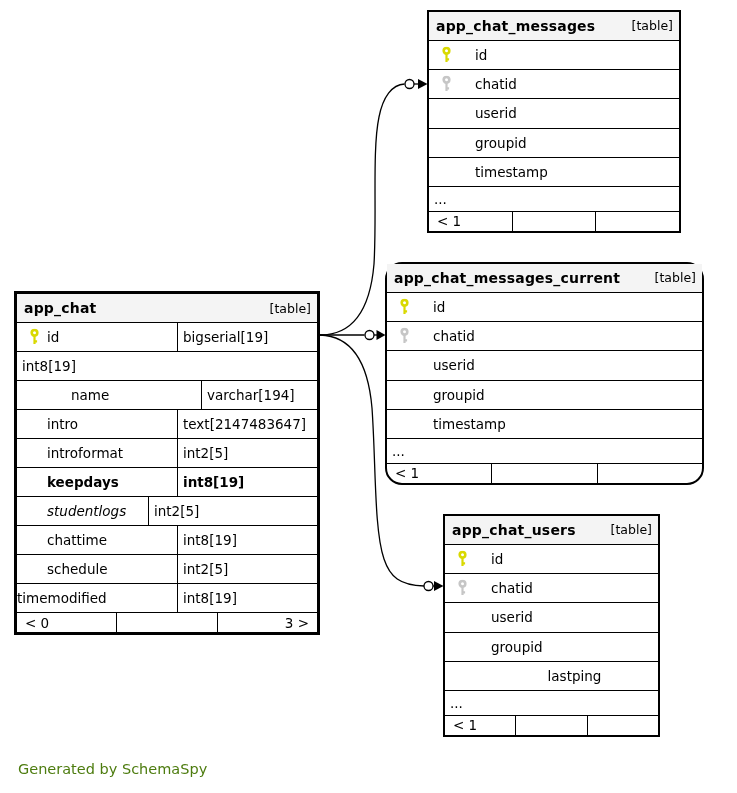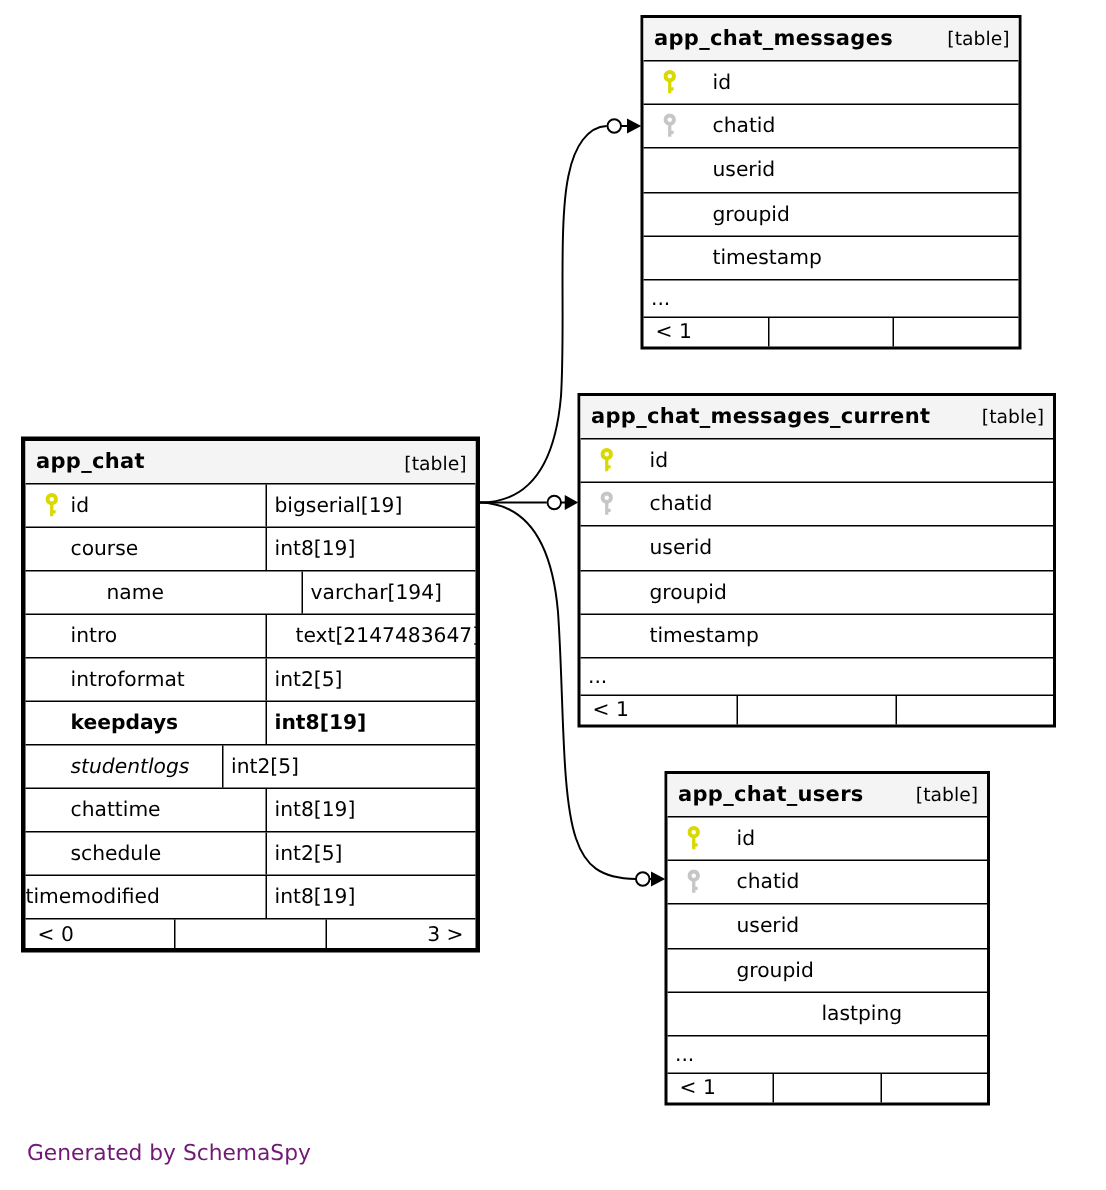--- a/index.html
+++ b/index.html
@@ -72,21 +72,21 @@
     padding: 0 8px;
     box-sizing: border-box;
   }
   .tbl-footer .fcell + .fcell { border-left: 1px solid #000000; }
   .tbl-footer .fcell.right { justify-content: flex-end; }
   .footer-note {
     position: absolute;
     left: 18px;
     top: 761px;
     font-size: 14.5px;
-    color: #701a75;
+    color: #4d7c0f;
     z-index: 2;
     text-align: center;
   }
 </style>
 </head>
 <body>
 
 <div class="canvas">
 
   <svg class="overlay" width="737" height="793" viewBox="0 0 737 793" xmlns="http://www.w3.org/2000/svg">
@@ -120,32 +120,29 @@
           <div class="cell name-cell with-type" style="width: 161px; padding-left: 30px;">
             <svg width="11" height="17" viewBox="0 0 11 17" class="key-icon">
               <circle cx="5.5" cy="4.3" r="2.8" fill="none" stroke="#d9d900" stroke-width="2.6"></circle>
               <path d="M5.5 7 L5.5 15.6 M5.5 12.8 L8.1 12.8" stroke="#d9d900" stroke-width="2.2" fill="none" stroke-linecap="butt"></path>
             </svg>
             <span class="col-label">id</span>
           </div>
           <div class="cell type-cell">bigserial[19]</div>
         </div>
         <div class="tbl-row" style="height: 29px;">
-          <div class="cell name-cell with-type" style="width: 161px; padding-left: 30px;">
-            <span class="col-label">course</span>
-          </div>
           <div class="cell type-cell">int8[19]</div>
         </div>
         <div class="tbl-row" style="height: 29px;">
           <div class="cell name-cell with-type" style="width: 161px; padding-left: 30px; margin-left: 24px;">
             <span class="col-label">name</span>
           </div>
           <div class="cell type-cell">varchar[194]</div>
         </div>
-        <div class="tbl-row" style="height: 29px; gap: 14px;">
+        <div class="tbl-row" style="height: 29px;">
           <div class="cell name-cell with-type" style="width: 161px; padding-left: 30px;">
             <span class="col-label">intro</span>
           </div>
           <div class="cell type-cell">text[2147483647]</div>
         </div>
         <div class="tbl-row" style="height: 29px;">
           <div class="cell name-cell with-type" style="width: 161px; padding-left: 30px;">
             <span class="col-label">introformat</span>
           </div>
           <div class="cell type-cell">int2[5]</div>
@@ -224,21 +221,21 @@
             <span class="col-label">timestamp</span>
           </div>
         </div>
         <div class="tbl-row ellipsis-row" style="height: 24.5px;">...</div>
         <div class="tbl-footer">
           <div class="fcell">&lt; 1</div>
           <div class="fcell"></div>
           <div class="fcell right"></div>
         </div>
       </div>
-      <div class="db-table" style="left: 385px; top: 262px; width: 319px; height: 223px;">
+      <div class="db-table" style="left: 385px; top: 262px; width: 319px; height: 223px; border-radius: 17px;">
         <div class="tbl-header" style="height: 28.5px;">
           <span class="tbl-title">app_chat_messages_current</span>
           <span class="tbl-tag">[table]</span>
         </div>
         <div class="tbl-row" style="height: 29.4px;">
           <div class="cell name-cell" style="padding-left: 46px;">
             <svg width="11" height="17" viewBox="0 0 11 17" class="key-icon">
               <circle cx="5.5" cy="4.3" r="2.8" fill="none" stroke="#d9d900" stroke-width="2.6"></circle>
               <path d="M5.5 7 L5.5 15.6 M5.5 12.8 L8.1 12.8" stroke="#d9d900" stroke-width="2.2" fill="none" stroke-linecap="butt"></path>
             </svg>

